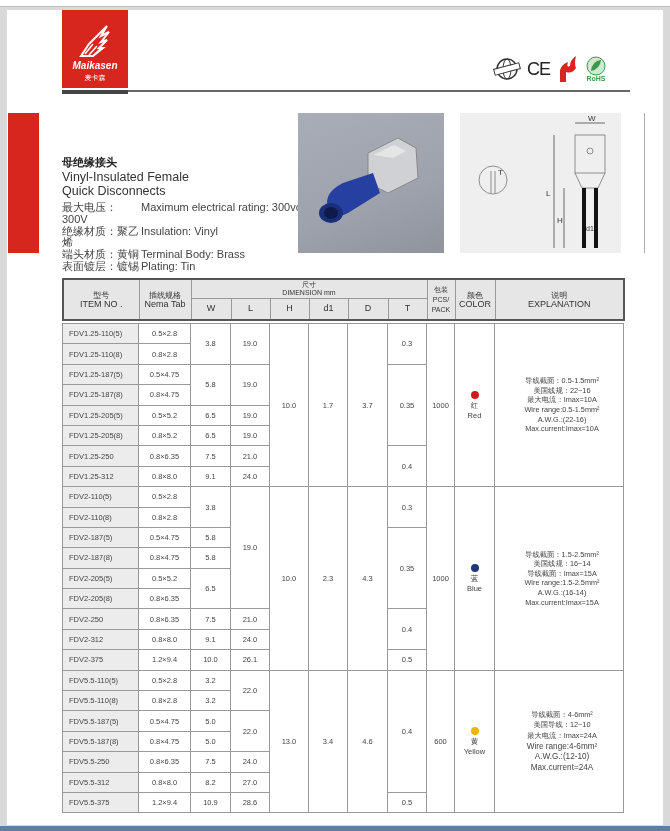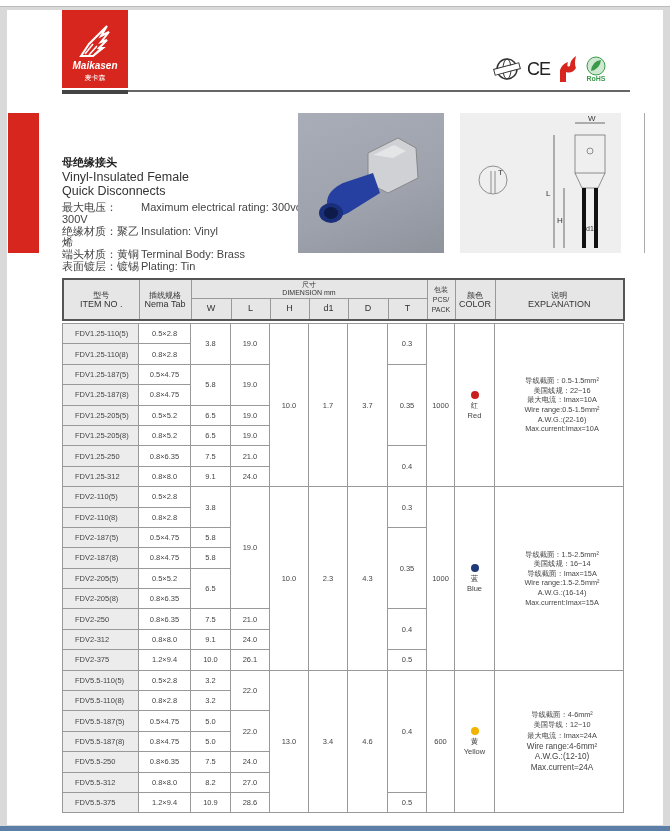--- a/index.html
+++ b/index.html
@@ -26,21 +26,21 @@
   .photo { position:absolute; left:291px; top:103px; width:146px; height:140px; background:linear-gradient(160deg,#a9adb8,#9ea2ac 60%,#8f939c); }
   .drawing { position:absolute; left:453px; top:103px; width:161px; height:140px; background:#efefef; }
   .vline { position:absolute; left:637px; top:103px; width:1px; height:140px; background:#aaa; }
   table.spec { position:absolute; border-collapse:collapse; font-size:7.5px; color:#444; table-layout:fixed; }
   table.spec td, table.spec th { border:1px solid #999; text-align:center; padding:0; font-weight:normal; }
   table.head { left:55px; top:268px; width:561px; }
   table.head th { background:#e6e6e6; color:#333; font-size:8px; line-height:9px; }
   table.head { border:2px solid #555; }
   table.body { left:55px; top:313px; width:561px; }
   table.body td { height:19.4px; }
-  table.body td.item { background:#ececec; text-align:left; padding-left:12px; color:#444; }
+  table.body td.item { background:#ececec; text-align:left; padding-left:6px; color:#444; }
   .dot { width:8px; height:8px; border-radius:50%; margin:0 auto 2px; }
   .expl { text-align:center; padding-left:6px !important; font-size:7.3px; line-height:9.6px; color:#444; }
   .expl.big { font-size:8.2px; line-height:10.6px; }
 </style>
 </head>
 <body>
 
 <div class="topstrip"></div>
 
 <div class="page">

